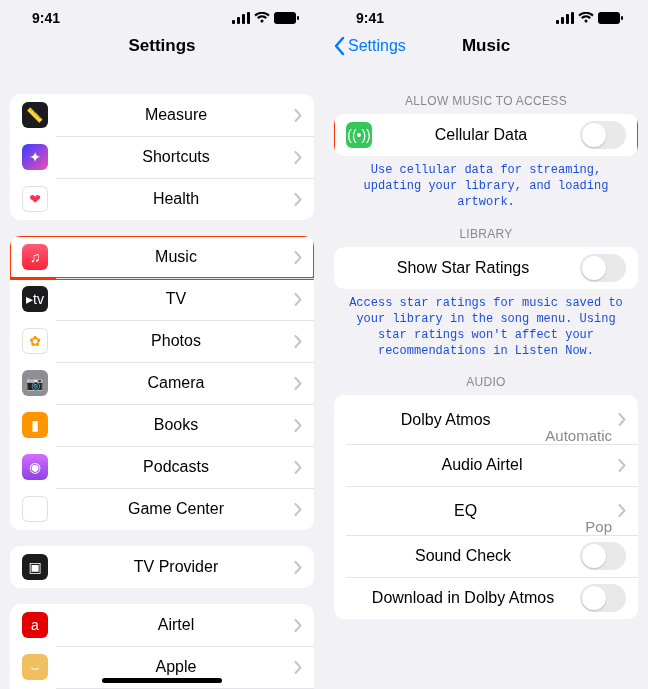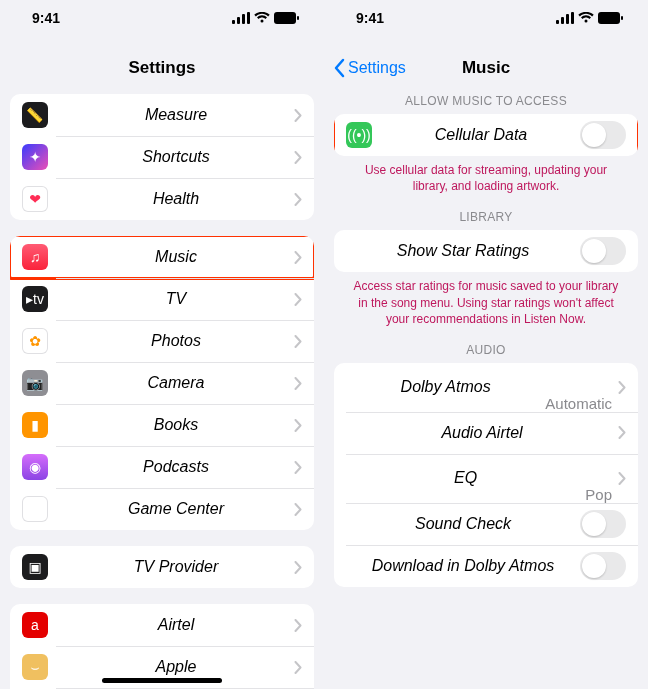--- a/index.html
+++ b/index.html
@@ -27,21 +27,21 @@
     justify-content: space-between;
     padding: 0 24px 0 32px;
     font-size: 14px;
     font-weight: 600;
     color: #000;
   }
   .status-right { display: flex; align-items: center; gap: 4px; }
   .navbar {
     height: 42px;
     display: flex;
-    align-items: flex-end;
+    align-items: flex-start;
     justify-content: center;
     position: relative;
     padding: 0 12px;
   }
   .nav-title { font-size: 17px; font-weight: 600; color: #000; }
   .nav-back {
     position: absolute;
     left: 8px;
     display: flex;
     align-items: center;
@@ -54,23 +54,24 @@
   .group { margin-top: 16px; }
   .group-header {
     font-size: 12px;
     color: #8a8a8e;
     padding: 0 14px 6px 14px;
     text-transform: uppercase;
     letter-spacing: 0.3px;
   }
   .group-footer {
     font-size: 12px;
-    color: #be185d;
+    color: #1d4ed8;
     padding: 6px 14px 0 14px;
     line-height: 1.35;
+    font-family: Liberation Mono, monospace;
   }
   .list {
     background: #fff;
     border-radius: 10px;
     overflow: hidden;
   }
   .row {
     display: flex;
     align-items: center;
     min-height: 42px;
@@ -92,21 +93,21 @@
     width: 26px; height: 26px;
     border-radius: 6px;
     margin-right: 10px;
     flex: none;
     display: flex;
     align-items: center;
     justify-content: center;
     font-size: 14px;
     color: #fff;
   }
-  .row-label { font-size: 16px; color: #000; flex: 1; font-style: italic; }
+  .row-label { font-size: 16px; color: #000; flex: 1; }
   .row-value { font-size: 15px; color: #8a8a8e; margin-right: 6px; margin-top: 32px; }
   .chevron { color: #c5c5c8; flex: none; }
   .chevron svg { width: 8px; height: 13px; display: block; }
   .toggle {
     width: 46px; height: 28px;
     background: #e9e9ea;
     border-radius: 14px;
     position: relative;
     flex: none;
   }

